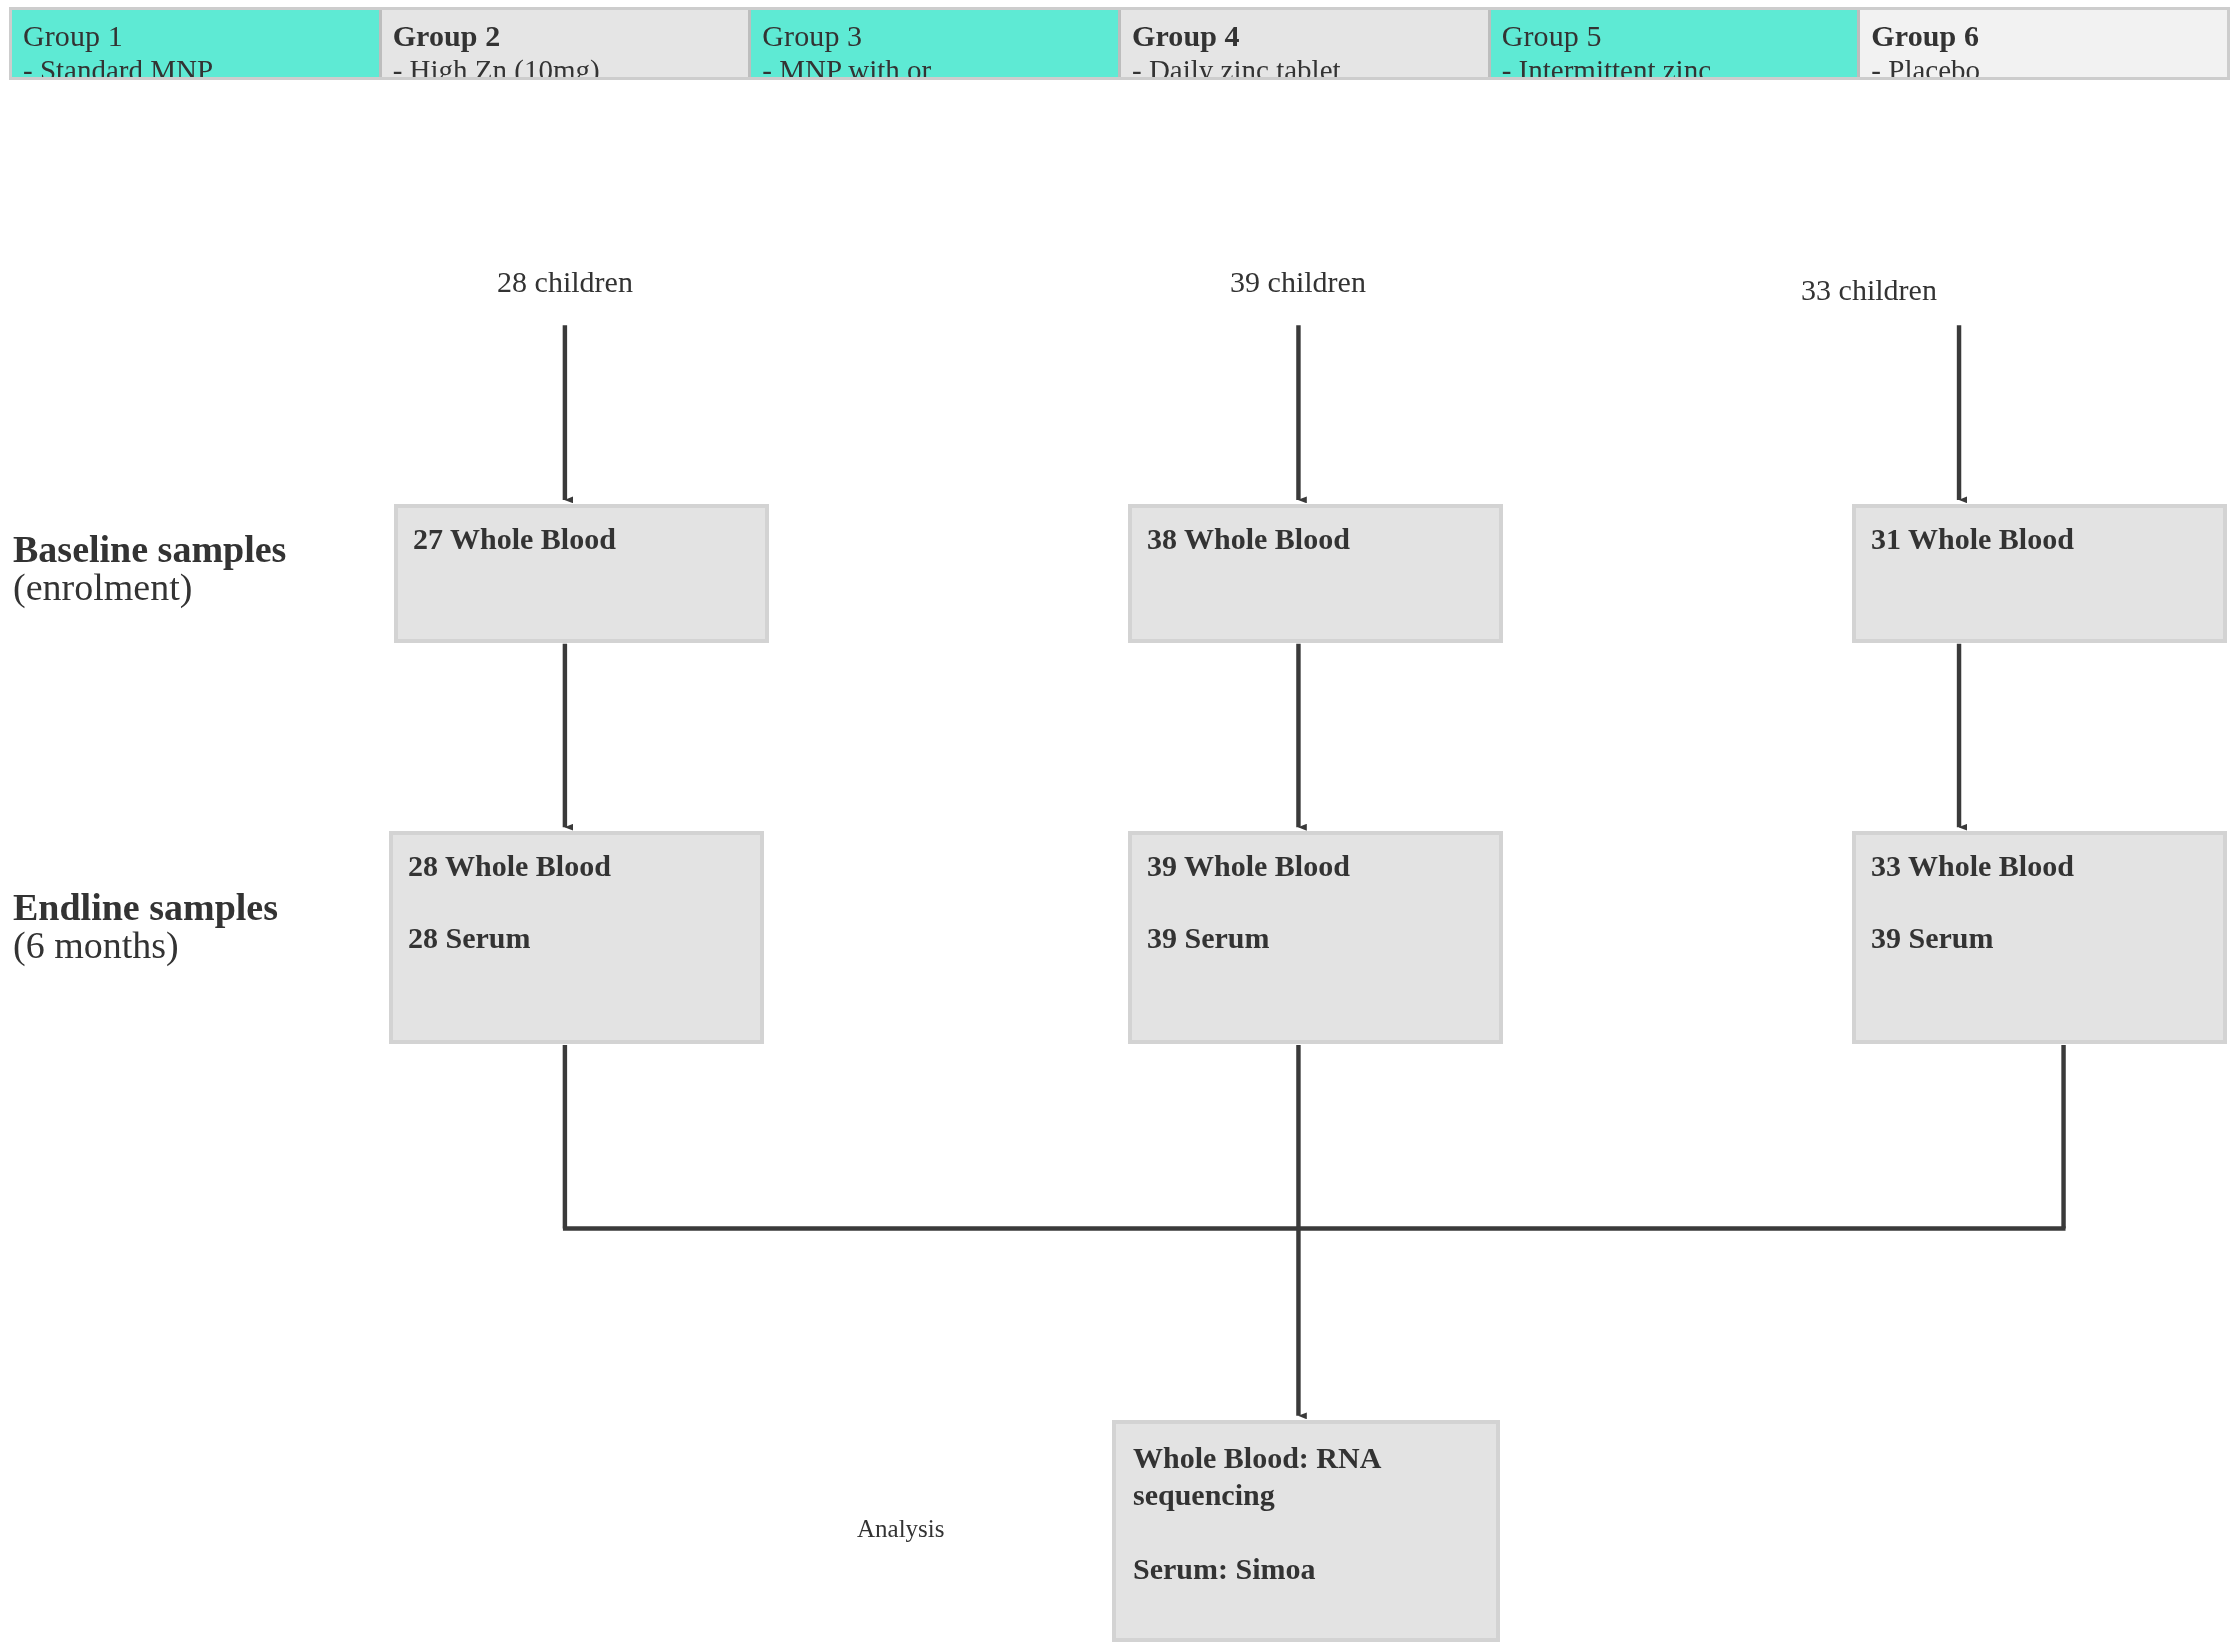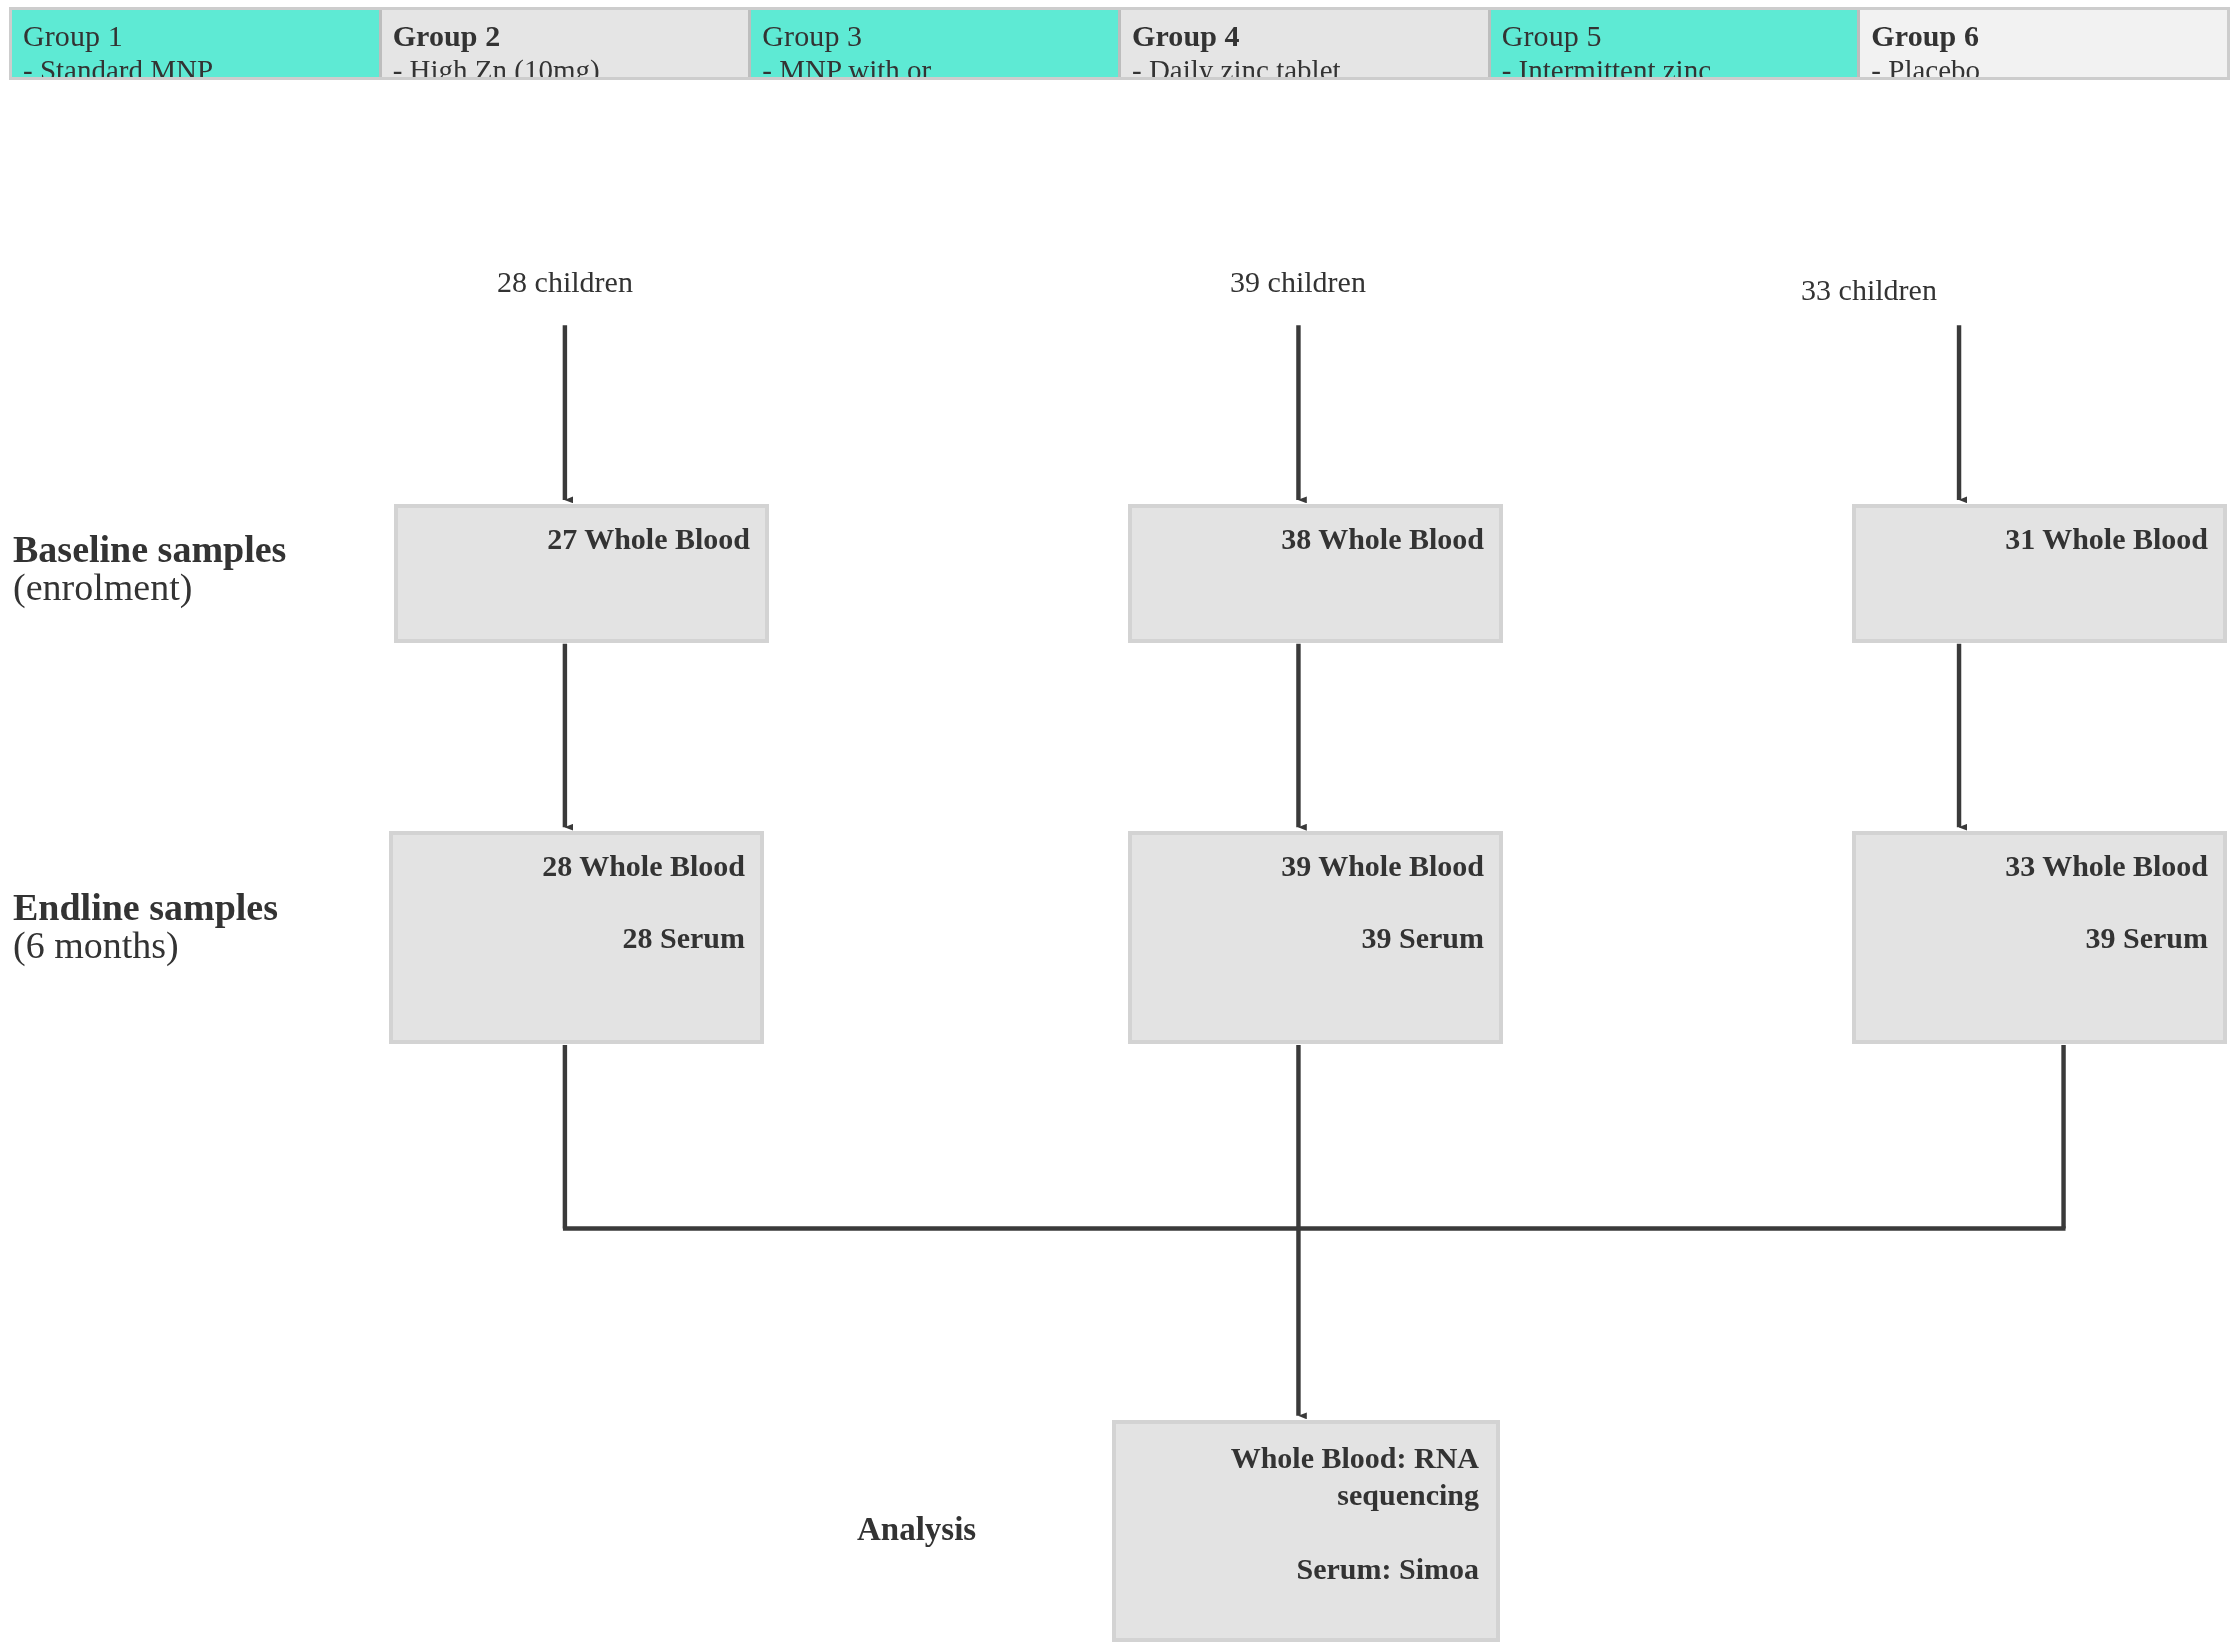--- a/index.html
+++ b/index.html
@@ -71,34 +71,33 @@
     position: absolute;
     font-size: 38px;
     line-height: 38px;
     white-space: nowrap;
   }
   .row-label .ttl { font-weight: bold; display: block; }
   .row-label .sub { font-weight: normal; display: block; }
 
   .analysis-label {
     position: absolute;
-    font-size: 33px;
-    font-weight: bold;
+    font-size: 25px;
+    font-weight: normal;
     line-height: 36px;
     white-space: nowrap;
   }
 
   
   .sbox {
     position: absolute;
     background: #e3e3e3;
     border: 4px solid #d3d3d3;
     box-sizing: border-box;
     padding: 13px 15px;
-    text-align: right;
   }
   .sbox .line {
     font-size: 30px;
     font-weight: bold;
     line-height: 36px;
     white-space: nowrap;
   }
   .sbox .line + .line { margin-top: 36px; }
   .sbox.analysis { padding: 15px 17px; }
   .sbox.analysis .line { white-space: normal; line-height: 37px; }

